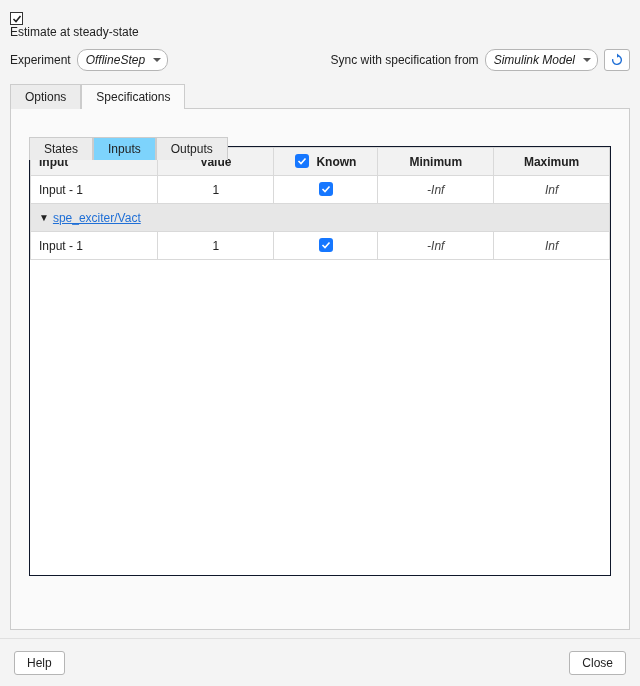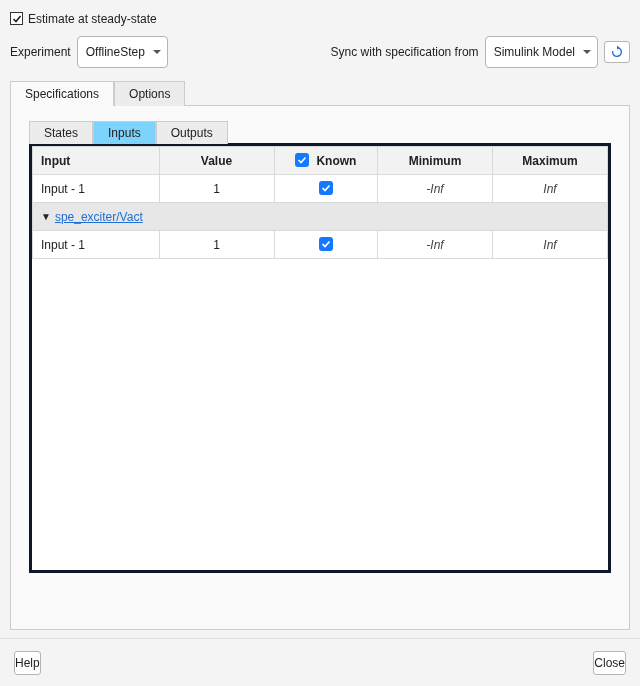--- a/index.html
+++ b/index.html
@@ -19,29 +19,29 @@
     background: #fff; border-bottom: 1px solid #e5e5e5;
   }
   .titlebar .app-icon { width: 16px; height: 16px; margin-right: 6px; }
   .titlebar .title { flex: 1; font-size: 12px; }
   .winbtns { display: flex; gap: 0; }
   .winbtn { width: 44px; height: 30px; display: flex; align-items: center; justify-content: center; }
   .body {
     flex: 1; display: flex; flex-direction: column; background: #f4f4f4;
     padding: 8px 10px;
   }
-  .row { display: flex; align-items: flex-start; }
+  .row { display: flex; align-items: flex-start; flex-direction: column; }
   .checkbox-row { margin: 4px 0 10px 0; }
   .cb-box { width: 13px; height: 13px; border: 1px solid #333; background: #fff; display: inline-flex; align-items: center; justify-content: center; margin-right: 5px; }
   .experiment-row { margin-bottom: 10px; display: flex; align-items: center; }
   .experiment-row .label { margin-right: 6px; }
   .select {
-    display: inline-flex; align-items: center; height: 32px;
-    border: 1px solid #b5b5b5; border-radius: 4px; background: #fff;
-    padding: 0 6px 0 8px; font-size: 12px; cursor: default;
+    display: inline-flex; align-items: center; height: 22px;
+    border: 1px solid #b5b5b5; border-radius: 10px; background: #fff;
+    padding: 0 6px 0 8px; font-size: 12px; cursor: default; font-style: italic;
   }
   .select .caret { margin-left: 8px; }
   .spacer { flex: 1; }
   .sync-label { margin-right: 6px; }
   .refresh-btn {
     width: 26px; height: 22px; border: 1px solid #b5b5b5; border-radius: 3px;
     background: #fff; display: inline-flex; align-items: center; justify-content: center;
     margin-left: 6px;
   }
   .outer-tabs { display: flex; margin-top: 2px; }
@@ -50,24 +50,24 @@
     background: #ececec; font-size: 12px; position: relative; top: 1px;
   }
   .otab.active { background: #fafafa; border-color: #ccc; z-index: 2; }
   .outer-panel {
     border: 1px solid #ccc; background: #fafafa; flex: 1;
     padding: 14px 18px 18px 18px;
   }
   .inner-tabs { display: flex; }
   .itab {
     padding: 4px 14px; border: 1px solid #ccc; border-bottom: none;
-    background: #ececec; font-size: 12px; position: relative; top: 1px;
+    background: #ececec; font-size: 12px; position: relative; top: 14px;
   }
   .itab.active { background: #7dd3fc; }
-  .inner-panel { border: 3px solid #0f172a; background: #fff; min-height: 430px; }
+  .inner-panel { border: 1px solid #0f172a; background: #fff; min-height: 430px; }
   table.grid { width: 100%; border-collapse: collapse; table-layout: fixed; }
   table.grid th, table.grid td {
     border: 1px solid #d9d9d9; padding: 6px 8px; font-size: 12px;
     text-align: center; vertical-align: middle; height: 28px;
   }
   table.grid th { background: #f2f2f2; font-weight: bold; }
   table.grid th:first-child, table.grid td.left { text-align: left; }
   tr.group td {
     background: #e7e7e7; text-align: left; font-weight: normal;
   }
@@ -77,21 +77,21 @@
     width: 14px; height: 14px; border-radius: 3px; background: #1677ff;
     display: inline-flex; align-items: center; justify-content: center;
     color: #fff; font-size: 10px;
   }
   .italic { font-style: italic; color: #444; }
   .footer {
     height: 48px; display: flex; align-items: center; padding: 0 14px;
     background: #f4f4f4; border-top: 1px solid #e0e0e0;
   }
   .btn {
-    height: 24px; padding: 0 0; border: 1px solid #b5b5b5; border-radius: 3px;
+    height: 24px; padding: 0 12px; border: 1px solid #b5b5b5; border-radius: 3px;
     background: #fff; display: inline-flex; align-items: center; justify-content: center;
     font-size: 12px;
   }
   .col-input { width: 22%; }
   .col-val { width: 20%; }
   .col-known { width: 18%; }
   .col-min { width: 20%; }
   .col-max { width: 20%; }
 </style>
 </head>
@@ -133,22 +133,22 @@
       </span>
       <span class="refresh-btn">
         <svg width="14" height="14" viewBox="0 0 16 16">
           <path d="M8 3 a5 5 0 1 1 -4.9 4" fill="none" stroke="#1f6fd6" stroke-width="1.6"></path>
           <polygon points="8,0.5 8,5.5 11,3" fill="#1f6fd6"></polygon>
         </svg>
       </span>
     </div>
 
     <div class="outer-tabs">
+      <div class="otab">Options</div>
       <div class="otab active">Specifications</div>
-      <div class="otab">Options</div>
     </div>
 
     <div class="outer-panel">
       <div class="inner-tabs">
         <div class="itab">States</div>
         <div class="itab active">Inputs</div>
         <div class="itab">Outputs</div>
       </div>
       <div class="inner-panel">
         <table class="grid">

